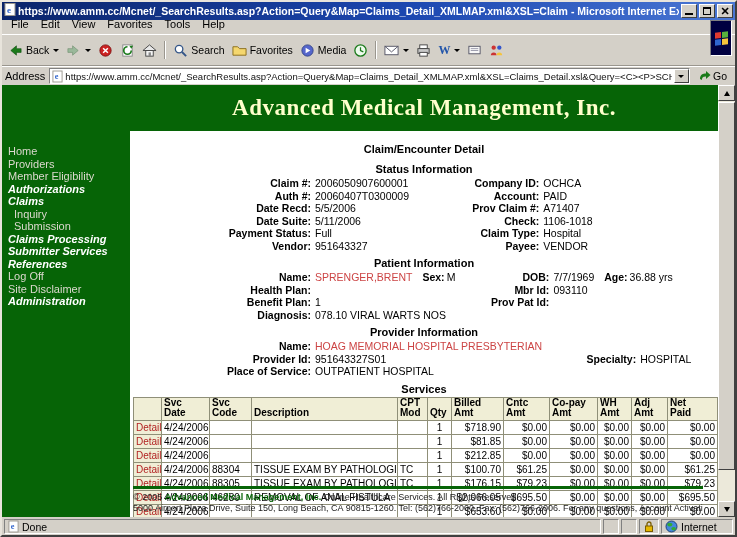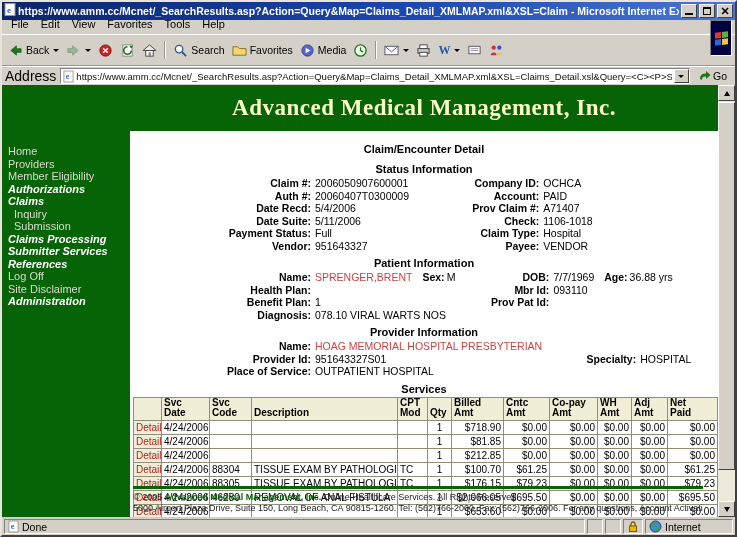--- a/index.html
+++ b/index.html
@@ -31,21 +31,21 @@
   .flag i{display:block;}
   
   .toolbar{height:32px;flex:none;display:flex;align-items:center;padding:0 3px;gap:1px;
     border-top:1px solid #fff;border-bottom:1px solid #9a968e;padding-right:28px;}
   .tbtn{display:flex;align-items:center;gap:3px;height:21px;padding:0 3px;font-size:10.5px;color:#000;}
   .caret{width:0;height:0;border-left:3px solid transparent;border-right:3px solid transparent;border-top:3px solid #000;margin-left:1px;}
   .sep{width:0;height:18px;border-left:1px solid #9a968e;border-right:1px solid #fff;margin:0 3px;}
   .word-glyph{color:#2255aa;font-weight:bold;font-size:12px;font-family:"Liberation Serif",serif;line-height:12px;}
   
   .addressbar{height:19px;flex:none;display:flex;align-items:center;gap:4px;padding:0 3px;border-top:1px solid #fff;}
-  .addr-label{font-size:14px;color:#000;}
+  .addr-label{font-size:11px;color:#000;}
   .addr-wrap{flex:1;height:16px;background:#fff;border:1px solid;border-color:#808080 #fff #fff #808080;
     display:flex;align-items:center;padding-left:2px;}
   .addr-input{flex:1;border:none;outline:none;font-family:"Liberation Sans",sans-serif;font-size:9.5px;height:12px;padding:0 2px;color:#111;}
   .addr-drop{width:15px;height:14px;flex:none;background:var(--chrome);border:1px solid;border-color:#fff #404040 #404040 #fff;
     display:flex;align-items:center;justify-content:center;}
   .go-btn{display:flex;align-items:center;gap:2px;font-size:10.5px;padding:0 5px;height:17px;}
   
   .content{flex:1;position:relative;background:var(--green);overflow:hidden;}
   .banner{position:absolute;left:128px;right:17px;top:0;height:46px;display:flex;align-items:center;justify-content:center;}
   .banner-title{font-family:"Liberation Serif",serif;font-weight:bold;font-size:23px;color:#ffffcc;letter-spacing:.5px;white-space:nowrap;}
@@ -91,21 +91,21 @@
   .tri-up{width:0;height:0;border-left:3px solid transparent;border-right:3px solid transparent;border-bottom:5px solid #000;}
   .tri-down{width:0;height:0;border-left:3px solid transparent;border-right:3px solid transparent;border-top:5px solid #000;}
   .sb-thumb{position:absolute;left:0;top:17px;width:17px;height:368px;background:var(--chrome);
     border:1px solid;border-color:#fff #404040 #404040 #fff;}
   
   .statusbar{height:18px;flex:none;display:flex;gap:2px;padding:2px 2px 1px;align-items:stretch;}
   .panel{border:1px solid;border-color:#808080 #fff #fff #808080;display:flex;align-items:center;font-size:10.5px;padding:0 3px;gap:3px;}
   .p-done{flex:1;}
   .p-sm{width:16px;}
   .p-lock{width:20px;justify-content:center;}
-  .p-net{width:88px;}
+  .p-net{width:72px;}
 </style>
 </head>
 <body>
 
 <div class="window">
 
   <div class="titlebar">
     <span class="ie-mini">
       <svg width="12" height="13" viewBox="0 0 12 13">
           <rect x="1" y="0.5" width="10" height="12" fill="#fff" stroke="#9a968e"></rect>
@@ -292,21 +292,21 @@
                   <div class="frow">
                     <span class="flabel">Claim #:</span>
                     <span class="fvals"><span class="pv">2006050907600001</span></span>
                   </div>
                   <div class="frow">
                     <span class="flabel">Auth #:</span>
                     <span class="fvals"><span class="pv">20060407T0300009</span></span>
                   </div>
                   <div class="frow">
                     <span class="flabel">Date Recd:</span>
-                    <span class="fvals"><span class="pv">5/4/2006</span></span>
+                    <span class="fvals"><span class="pv">5/5/2006</span></span>
                   </div>
                   <div class="frow">
                     <span class="flabel">Date Suite:</span>
                     <span class="fvals"><span class="pv">5/11/2006</span></span>
                   </div>
                   <div class="frow">
                     <span class="flabel">Payment Status:</span>
                     <span class="fvals"><span class="pv">Full</span></span>
                   </div>
                   <div class="frow">

